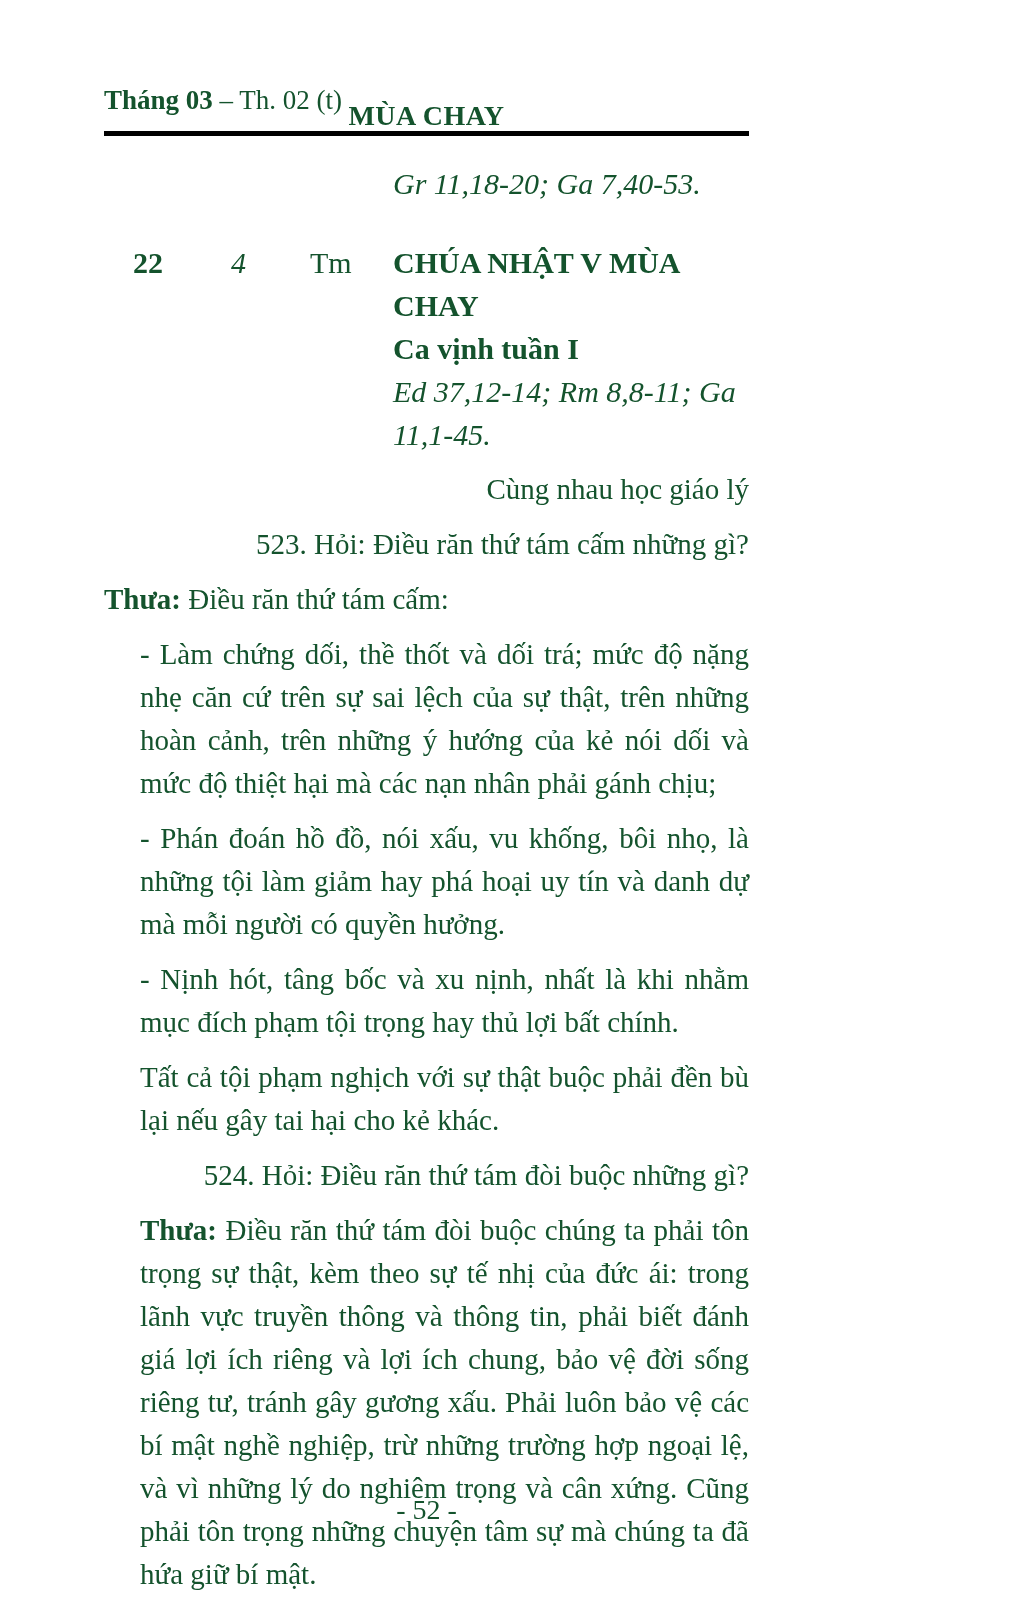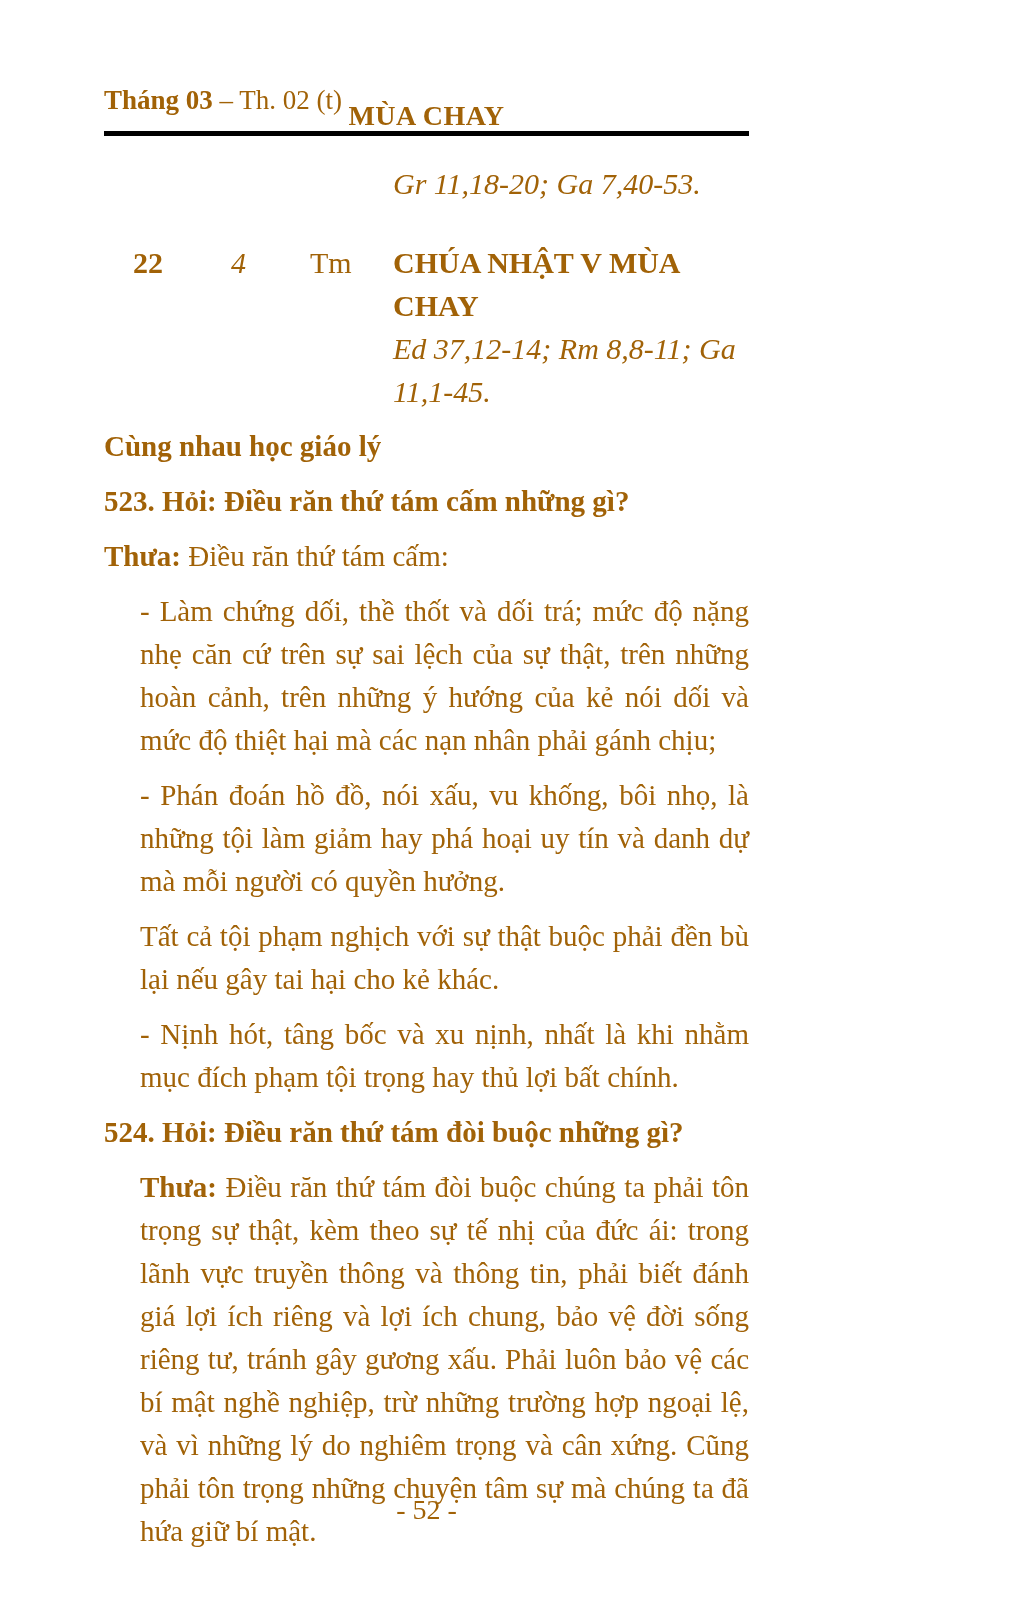--- a/index.html
+++ b/index.html
@@ -5,21 +5,21 @@
   html, body {
     margin: 0;
     padding: 0;
     background: #ffffff;
   }
   .page {
     position: relative;
     width: 868px;
     height: 1615px;
     background: #ffffff;
-    color: #a16207;
+    color: #14532d;
     font-family: "Liberation Serif", "DejaVu Serif", serif;
     box-sizing: border-box;
     overflow: hidden;
   }
   .content {
     padding: 82px 119px 0 104px;
   }
   .b { font-weight: bold; }
   .i { font-style: italic; }
 
@@ -67,21 +67,21 @@
   .entry .desc-line { display: block; }
   .entry .note { margin-top: 12px; letter-spacing: 0.3px; }
 
   
   .content h2, .content h3, .content p {
     margin: 12px 0;
     font-size: 29px;
     line-height: 43px;
     font-weight: normal;
   }
-  .content h2, .content h3 { font-weight: bold; }
+  .content h2, .content h3 { font-weight: normal; text-align: right; }
   .content p.just {
     text-align: justify;
     text-justify: inter-word;
     margin-left: 36px;
   }
 
   
   .pg-footer {
     position: absolute;
     left: 104px;
@@ -108,34 +108,35 @@
     <div class="rule"></div>
 
     <div class="prev-readings i">Gr 11,18-20; Ga 7,40-53.</div>
 
     <section class="entry">
       <div class="b">22</div>
       <div class="i">4</div>
       <div>Tm</div>
       <div>
         <span class="desc-line b">CHÚA NHẬT V MÙA CHAY</span>
+        <span class="desc-line b">Ca vịnh tuần I</span>
         <span class="desc-line i">Ed 37,12-14; Rm 8,8-11; Ga 11,1-45.</span>
       </div>
     </section>
 
     <h2>Cùng nhau học giáo lý</h2>
 
     <h3>523. Hỏi: Điều răn thứ tám cấm những gì?</h3>
 
     <p><span class="b">Thưa:</span> <span>Điều răn thứ tám cấm:</span></p>
 
     <p class="just">- Làm chứng dối, thề thốt và dối trá; mức độ nặng nhẹ căn cứ trên sự sai lệch của sự thật, trên những hoàn cảnh, trên những ý hướng của kẻ nói dối và mức độ thiệt hại mà các nạn nhân phải gánh chịu;</p>
     <p class="just">- Phán đoán hồ đồ, nói xấu, vu khống, bôi nhọ, là những tội làm giảm hay phá hoại uy tín và danh dự mà mỗi người có quyền hưởng.</p>
+    <p class="just">- Nịnh hót, tâng bốc và xu nịnh, nhất là khi nhằm mục đích phạm tội trọng hay thủ lợi bất chính.</p>
     <p class="just">Tất cả tội phạm nghịch với sự thật buộc phải đền bù lại nếu gây tai hại cho kẻ khác.</p>
-    <p class="just">- Nịnh hót, tâng bốc và xu nịnh, nhất là khi nhằm mục đích phạm tội trọng hay thủ lợi bất chính.</p>
 
     <h3>524. Hỏi: Điều răn thứ tám đòi buộc những gì?</h3>
 
     <p class="just"><span class="b">Thưa:</span> <span>Điều răn thứ tám đòi buộc chúng ta phải tôn trọng sự thật, kèm theo sự tế nhị của đức ái: trong lãnh vực truyền thông và thông tin, phải biết đánh giá lợi ích riêng và lợi ích chung, bảo vệ đời sống riêng tư, tránh gây gương xấu. Phải luôn bảo vệ các bí mật nghề nghiệp, trừ những trường hợp ngoại lệ, và vì những lý do nghiêm trọng và cân xứng. Cũng phải tôn trọng những chuyện tâm sự mà chúng ta đã hứa giữ bí mật.</span></p>
 
   </div>
 
   <div class="pg-footer">- 52 -</div>
 </div>
 

